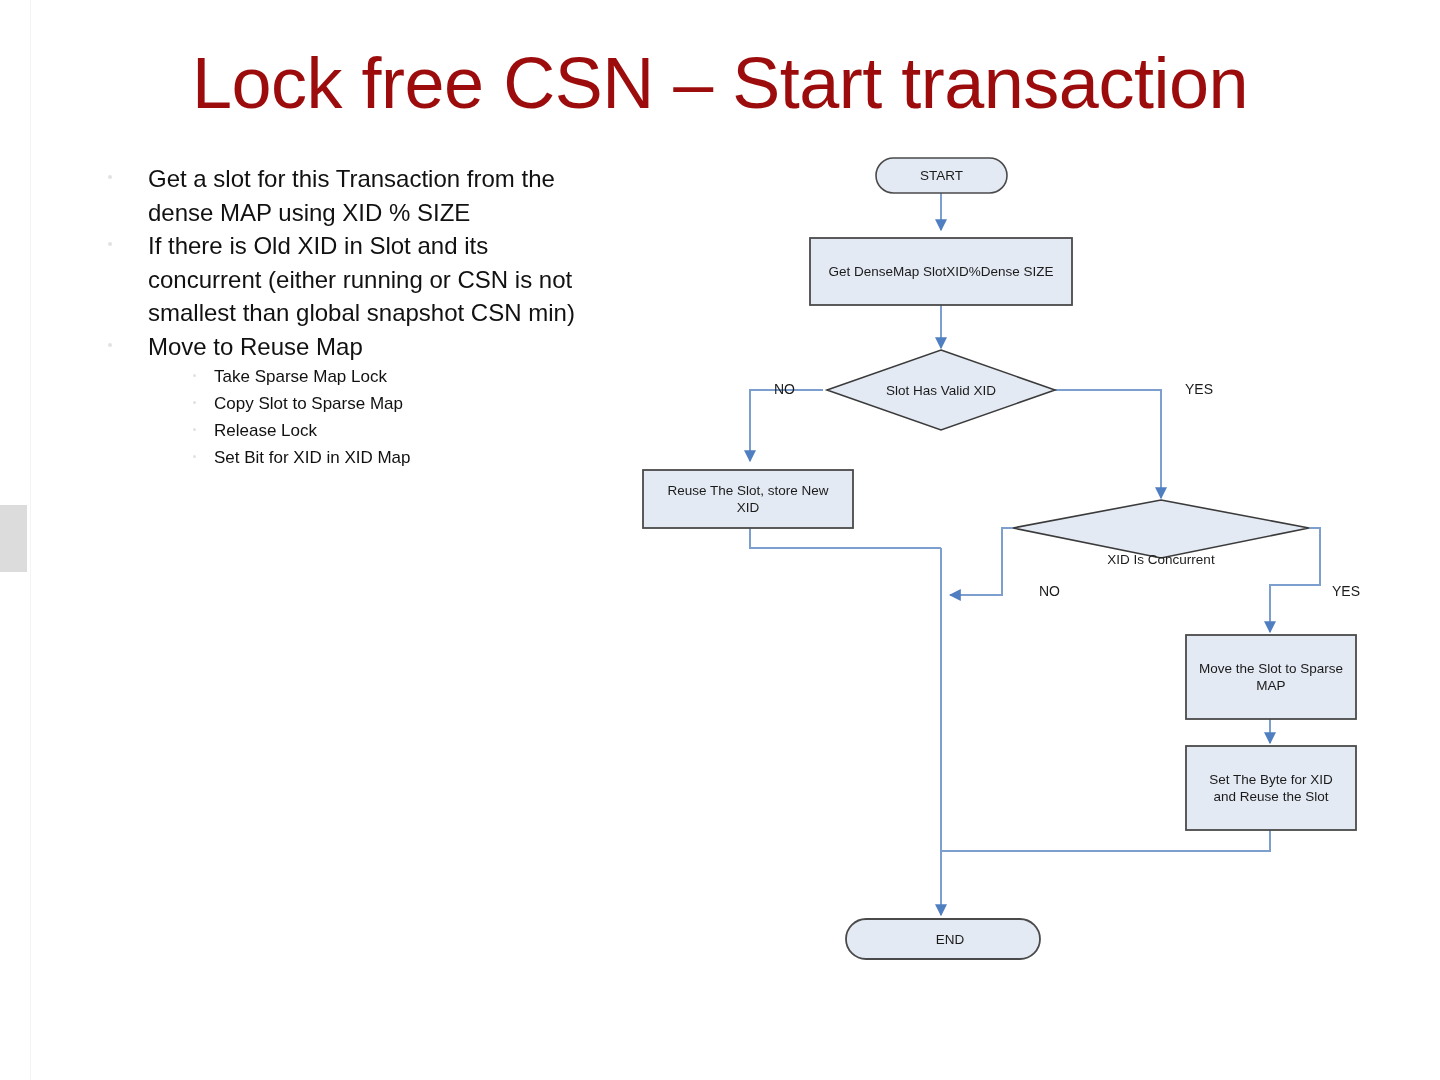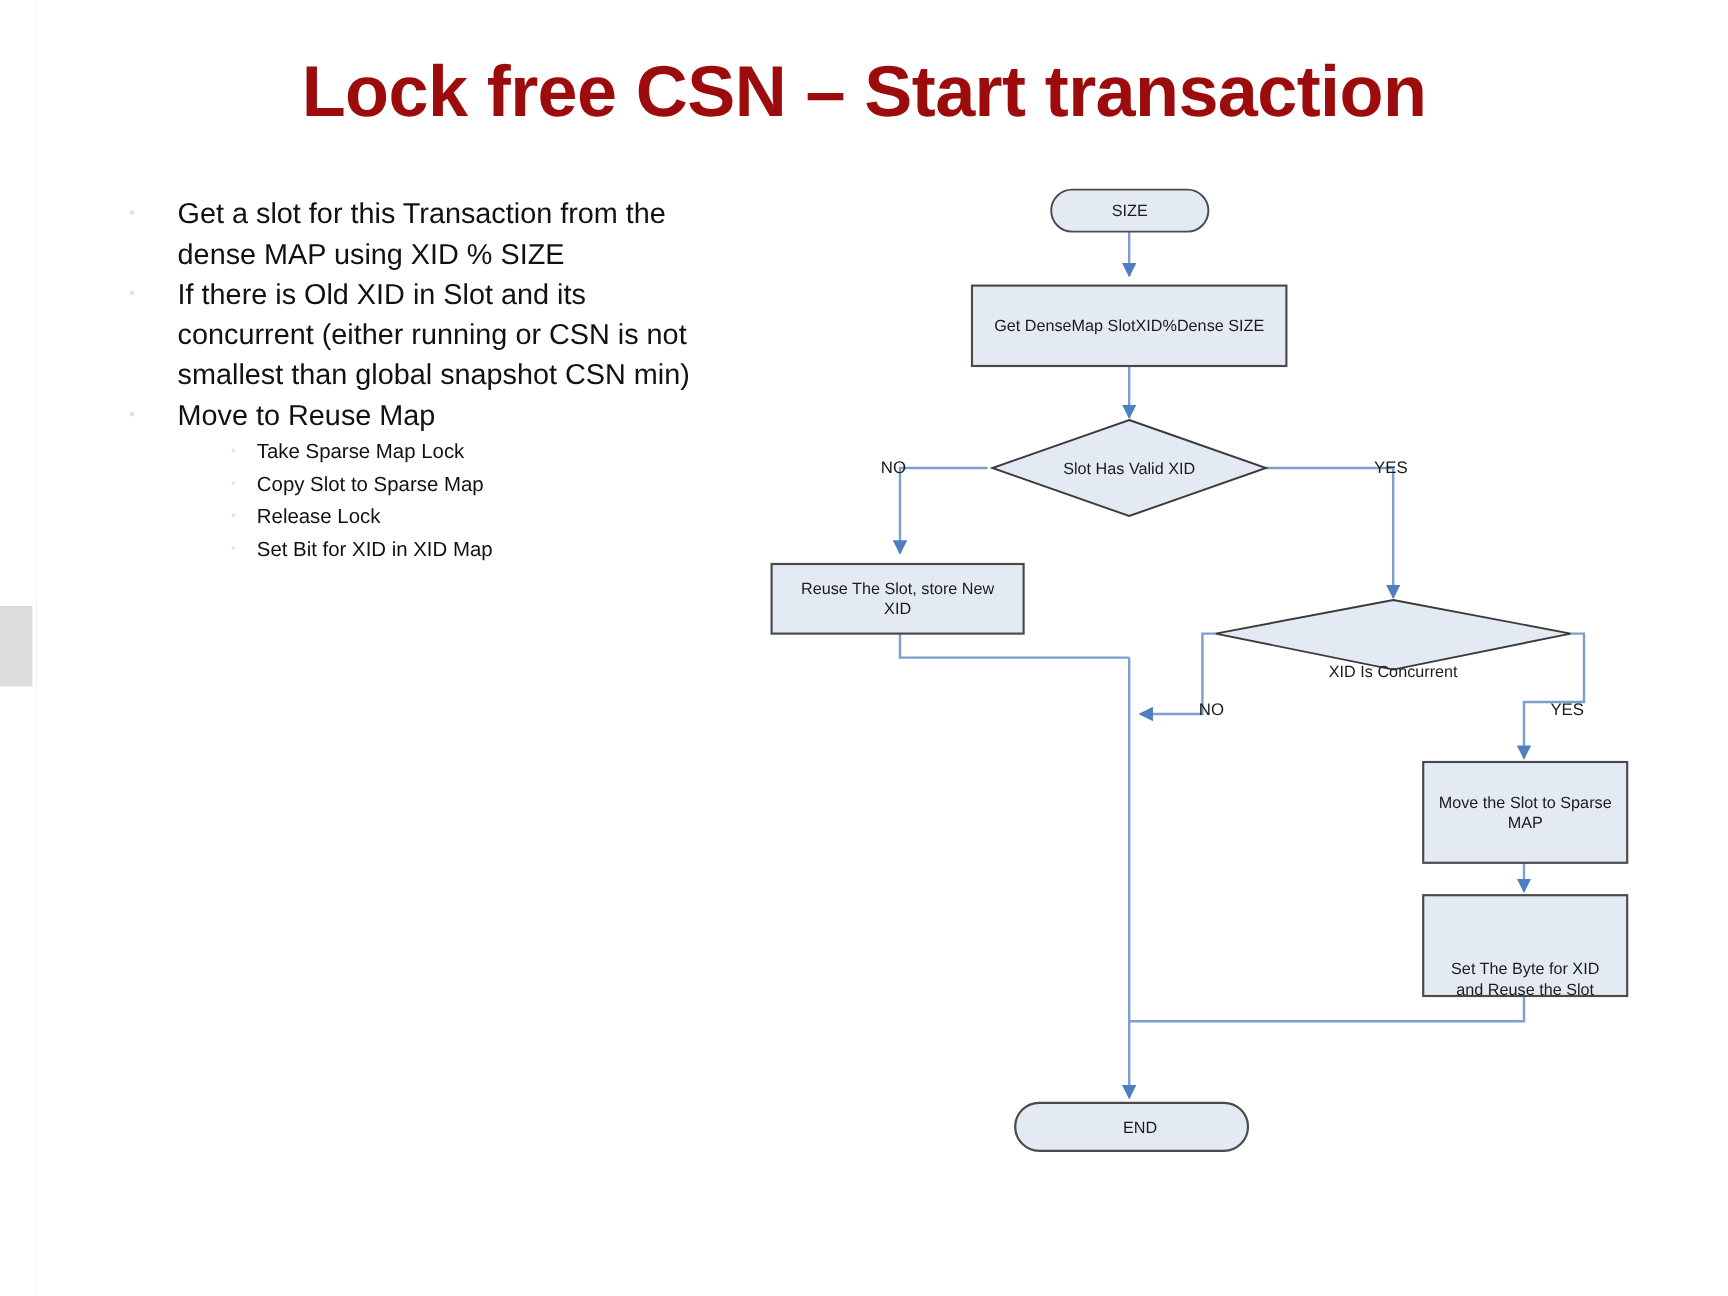--- a/index.html
+++ b/index.html
@@ -35,23 +35,23 @@
     background: #f4f4f4;
   }
 
   
   #slide-title {
     position: absolute;
     left: 0px;
     top: 44px;
     width: 1440px;
     text-align: center;
-    font-size: 60px;
+    font-size: 72px;
     line-height: 1.1;
-    font-weight: bold;
+    font-weight: normal;
     color: #9c0c0c;
     letter-spacing: -0.5px;
     white-space: nowrap;
   }
 
   
   #bullets {
     position: absolute;
     left: 96px;
     top: 162px;
@@ -115,20 +115,21 @@
     font-size: 13.5px;
     line-height: 17px;
     color: #1b1b1b;
     pointer-events: none;
   }
   .edge-label {
     position: absolute;
     font-size: 14px;
     color: #1b1b1b;
     white-space: nowrap;
+    margin-left: 40px;
   }
 </style>
 </head>
 <body>
 
 <div id="edge-block"></div>
 <div id="edge-rule"></div>
 
 <div id="slide-title">Lock free CSN – Start transaction</div>
 
@@ -205,42 +206,42 @@
 
     <polygon points="561,370 709,398 561,428 413,398" fill="#e4eaf4" stroke="#3b3b3b" stroke-width="1.6"></polygon>
 
     <rect x="586" y="505" width="170" height="84" fill="#e4eaf4" stroke="#4a4a4a" stroke-width="1.8"></rect>
 
     <rect x="586" y="616" width="170" height="84" fill="#e4eaf4" stroke="#4a4a4a" stroke-width="1.8"></rect>
 
     <rect x="246" y="789" width="194" height="40" rx="20" ry="20" fill="#e4eaf4" stroke="#4a4a4a" stroke-width="1.8"></rect>
   </svg>
 
-  <div class="node-text" style="left:276px; top:28px; width:131px; height:35px;">SIZE</div>
+  <div class="node-text" style="left:276px; top:28px; width:131px; height:35px;">START</div>
 
   <div class="node-text" style="left:210px; top:108px; width:262px; height:67px; flex-direction:row;">
     <span>Get DenseMap Slot</span>
     <span>XID%Dense SIZE</span>
   </div>
 
   <div class="node-text" style="left:241px; top:245px; width:200px; height:30px;">Slot Has Valid XID</div>
 
   <div class="node-text" style="left:43px; top:340px; width:210px; height:58px; flex-direction:column;">
     <span>Reuse The Slot, store New</span>
     <span>XID</span>
   </div>
 
   <div class="node-text" style="left:461px; top:366px; width:200px; height:30px;margin-top:48px;">XID Is Concurrent</div>
 
   <div class="node-text" style="left:586px; top:505px; width:170px; height:84px; flex-direction:column;border-radius:14px;">
     <span>Move the Slot to Sparse</span>
     <span>MAP</span>
   </div>
 
-  <div class="node-text" style="left:586px; top:616px; width:170px; height:84px; flex-direction:column;margin-top:28px;">
+  <div class="node-text" style="left:586px; top:616px; width:170px; height:84px; flex-direction:column;">
     <span>Set The Byte for XID</span>
     <span>and Reuse the Slot</span>
   </div>
 
   <div class="node-text" style="left:246px; top:789px; width:208px; height:40px;">END</div>
 
   <div class="edge-label" style="left:134px; top:251px;">NO</div>
   <div class="edge-label" style="left:545px; top:251px;">YES</div>
   <div class="edge-label" style="left:399px; top:453px;">NO</div>
   <div class="edge-label" style="left:692px; top:453px;">YES</div>

